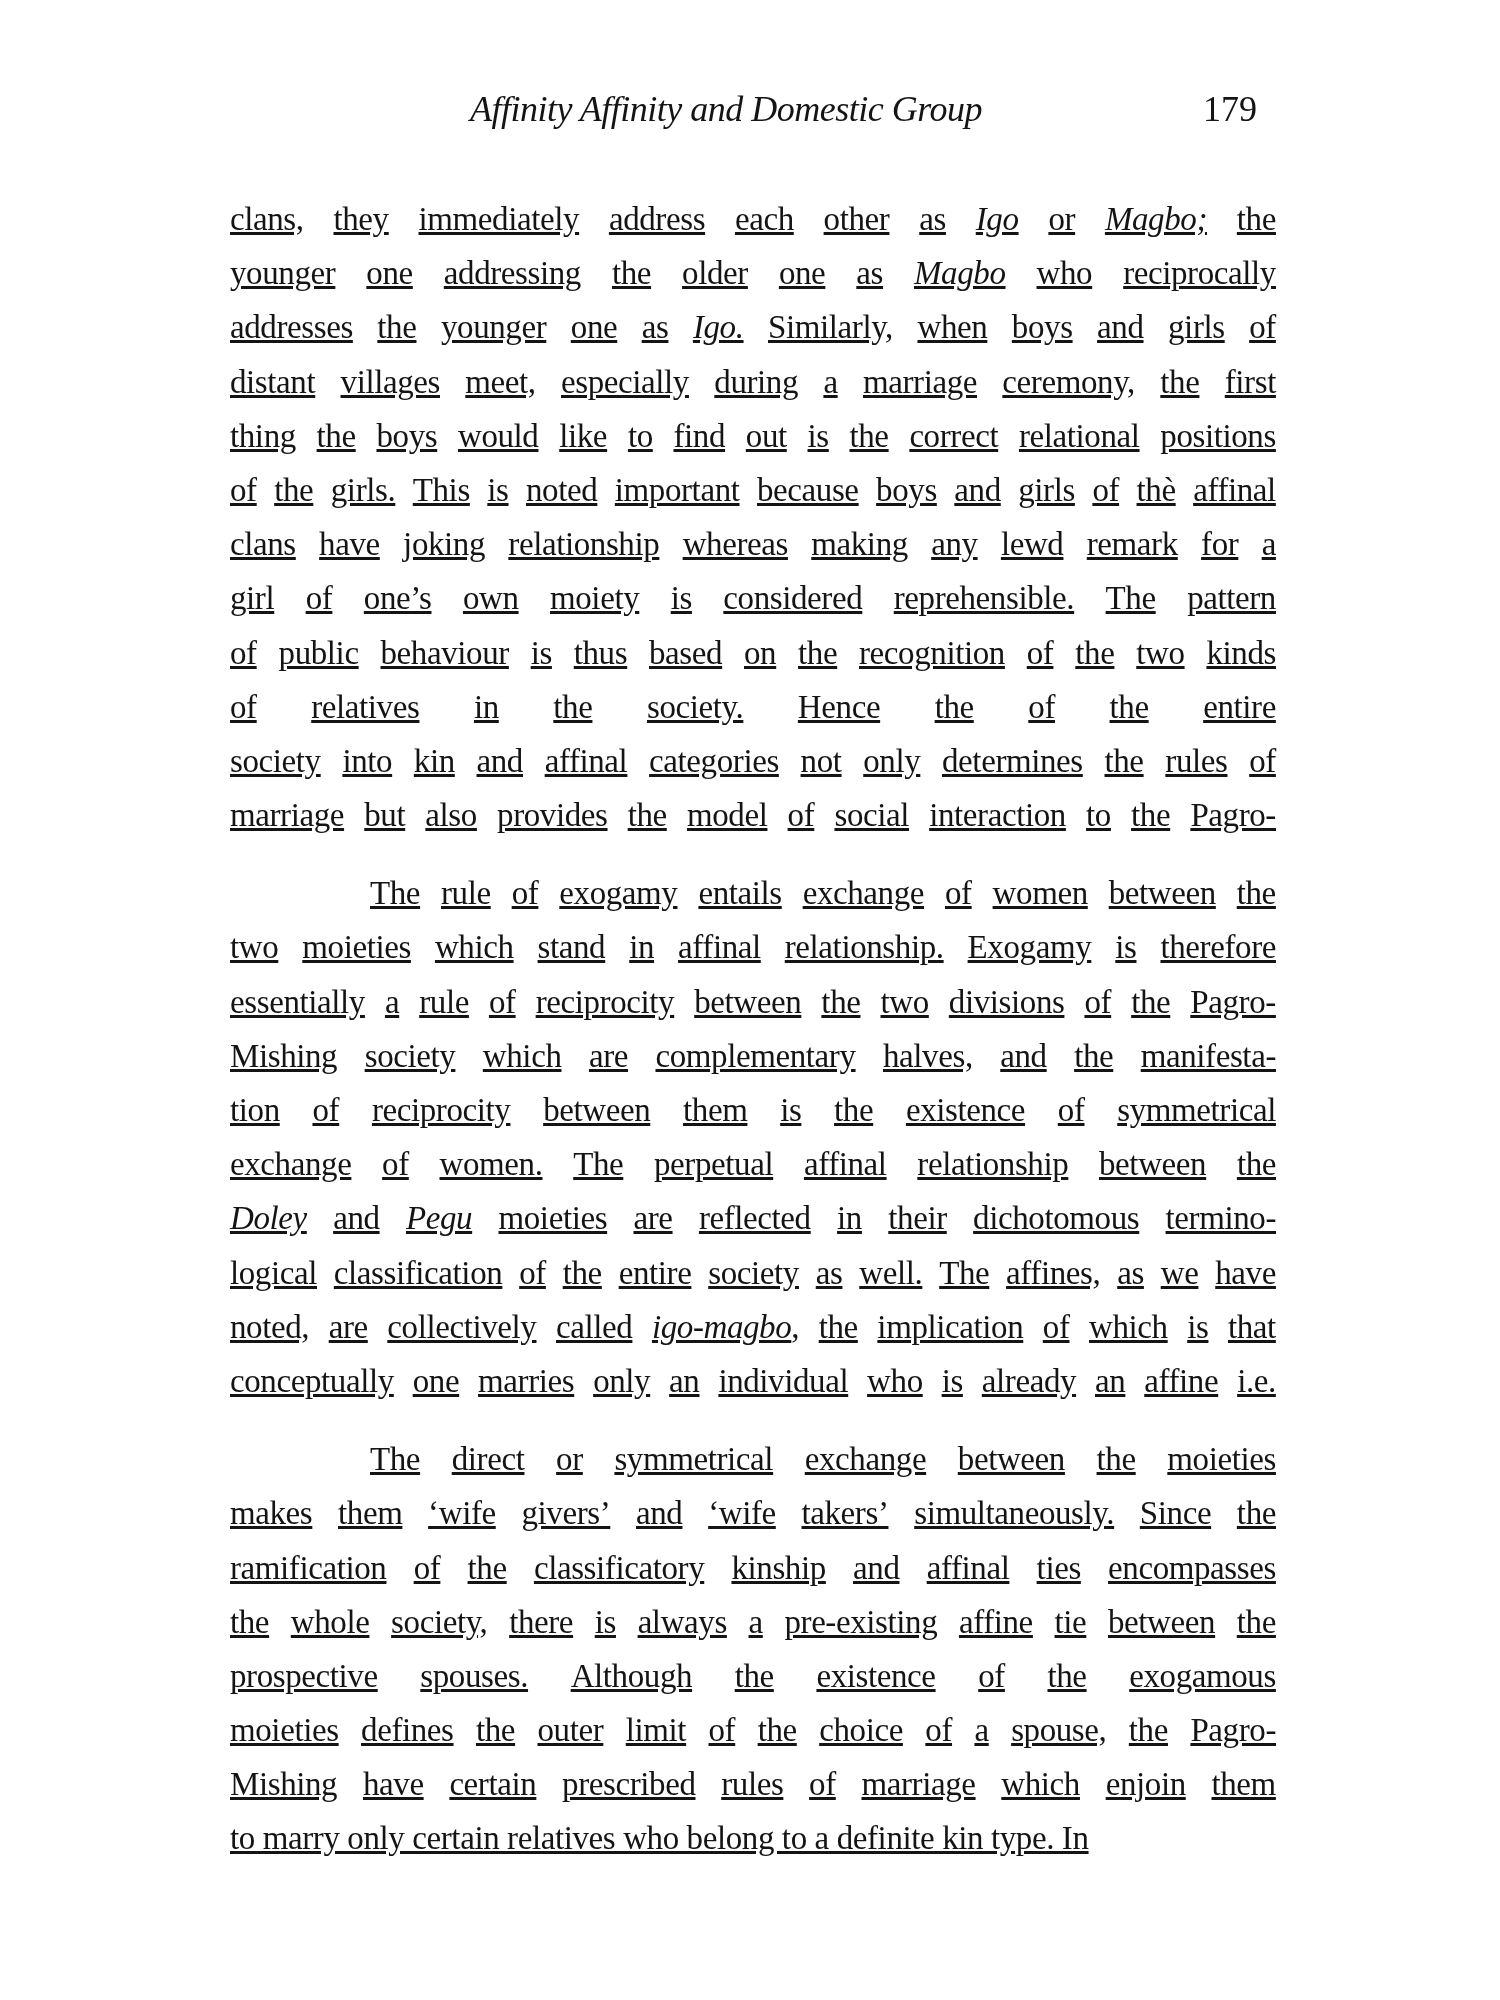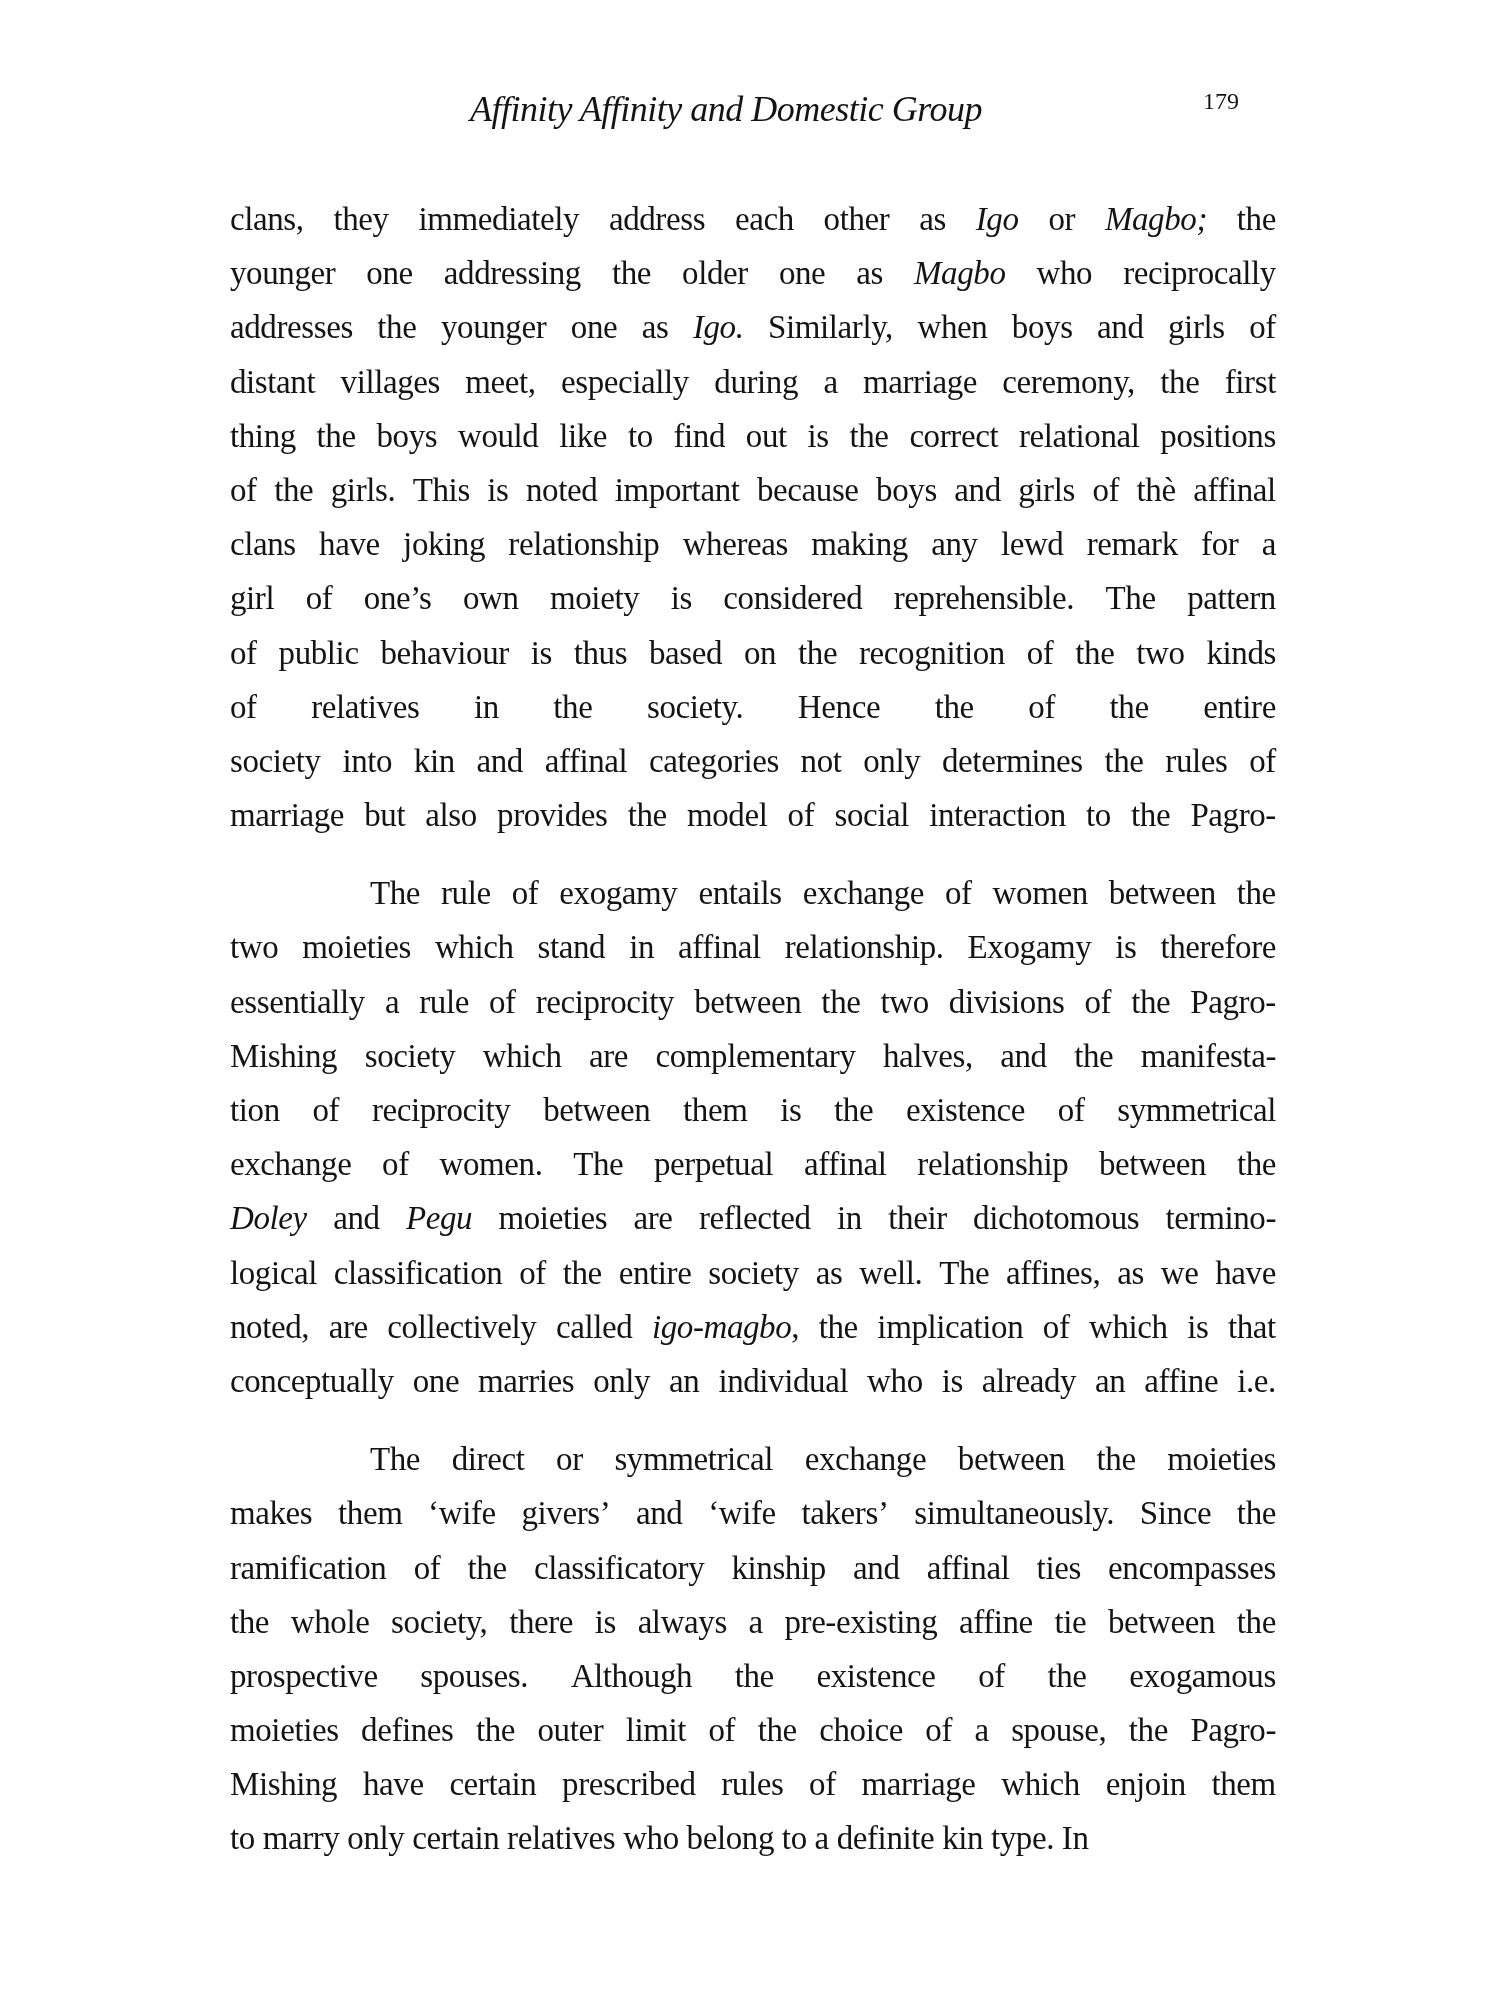--- a/index.html
+++ b/index.html
@@ -34,31 +34,32 @@
       top: 0;
       font-style: italic;
       font-size: 36px;
       letter-spacing: -0.5px;
       white-space: nowrap;
     }
     .page-number {
       position: absolute;
       left: 1203px;
       top: 0;
-      font-size: 24px;
+      font-size: 36px;
       white-space: nowrap;
     }
     .body-text {
       position: absolute;
       left: 230px;
       top: 192px;
       width: 1046px;
     }
     .para {
       margin: 0;
+      text-decoration: underline;
     }
     .para + .para {
       margin-top: 24px;
     }
     .line {
       display: block;
       height: 54.2px;
       line-height: 54.2px;
       font-size: 33px;
       letter-spacing: -0.4px;

